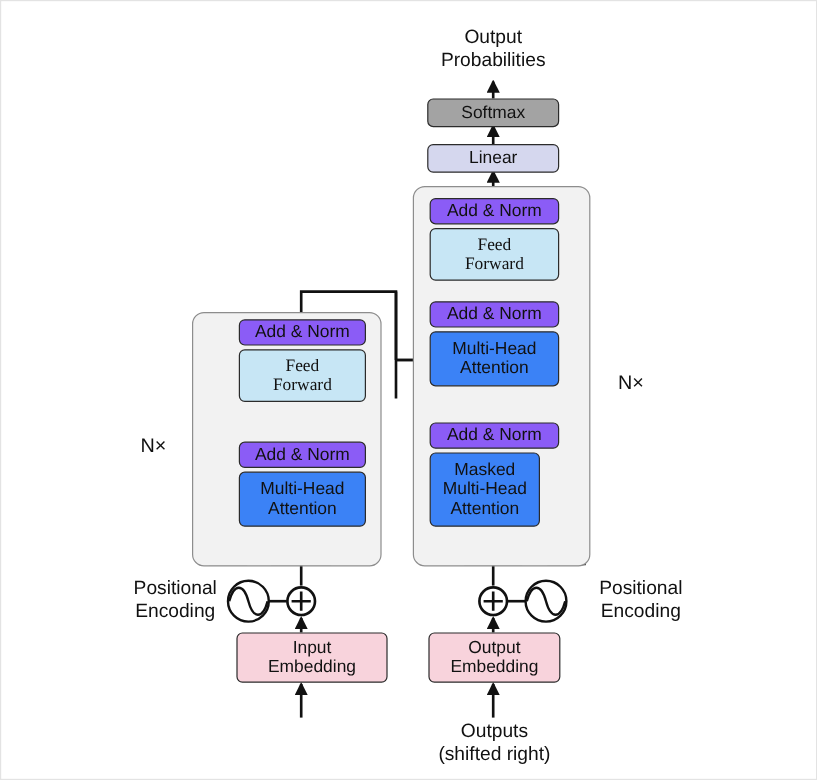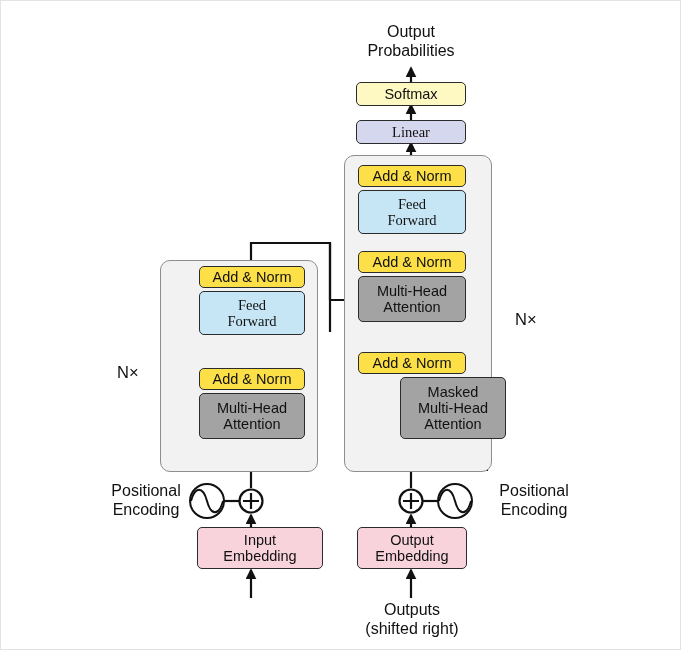--- a/index.html
+++ b/index.html
@@ -59,25 +59,25 @@
     color: #111;
     font-size: 16.5px;
   }
   svg.lines {
     position: absolute;
     left: 0; top: 0;
     width: 681px;
     height: 650px;
     overflow: visible;
   }
-  .addnorm { background: #fde047; }
+  .addnorm { background: #8b5cf6; }
   .ff { background: #c7e6f5; font-family: Liberation Serif, serif; }
-  .mha { background: #a3a3a3; }
+  .mha { background: #3b82f6; }
   .emb { background: #f8d3dc; }
-  .softmax { background: #fef9c3; }
+  .softmax { background: #a3a3a3; }
   .linear { background: #d5d7ee; }
 </style>
 </head>
 <body>
 
 <div id="page">
 
   <div class="frame-border"></div>
 
   <svg class="lines" viewBox="0 0 681 650">
@@ -170,35 +170,35 @@
 
   <div class="stack-panel" style="left:160px; top:260px; width:158px; height:212px;"></div>
 
   <div class="stack-panel" style="left:344px; top:155px; width:148px; height:317px;"></div>
 
   <div class="label" style="left:341px; top:22px; width:140px;">Output
 Probabilities</div>
 
   <div class="box softmax" style="left:356px; top:82px; width:110px; height:24px;">Softmax</div>
 
-  <div class="box linear" style="left:356px; top:120px; width:110px; height:24px;font-family:Liberation Serif, serif;">Linear</div>
+  <div class="box linear" style="left:356px; top:120px; width:110px; height:24px;">Linear</div>
 
   <div class="box addnorm" style="left:358px; top:165px; width:108px; height:22px;">Add &amp; Norm</div>
 
   <div class="box ff" style="left:358px; top:190px; width:108px; height:44px;">Feed
 Forward</div>
 
   <div class="box addnorm" style="left:358px; top:251px; width:108px; height:22px;">Add &amp; Norm</div>
 
   <div class="box mha" style="left:358px; top:276px; width:108px; height:46px;">Multi-Head
 Attention</div>
 
   <div class="box addnorm" style="left:358px; top:352px; width:108px; height:22px;">Add &amp; Norm</div>
 
-  <div class="box mha" style="left:358px; top:377px; width:106px; height:62px;margin-left:42px;">Masked
+  <div class="box mha" style="left:358px; top:377px; width:92px; height:62px;">Masked
 Multi-Head
 Attention</div>
 
   <div class="box addnorm" style="left:199px; top:266px; width:106px; height:22px;">Add &amp; Norm</div>
 
   <div class="box ff" style="left:199px; top:291px; width:106px; height:44px;">Feed
 Forward</div>
 
   <div class="box addnorm" style="left:199px; top:368px; width:106px; height:22px;">Add &amp; Norm</div>
 

